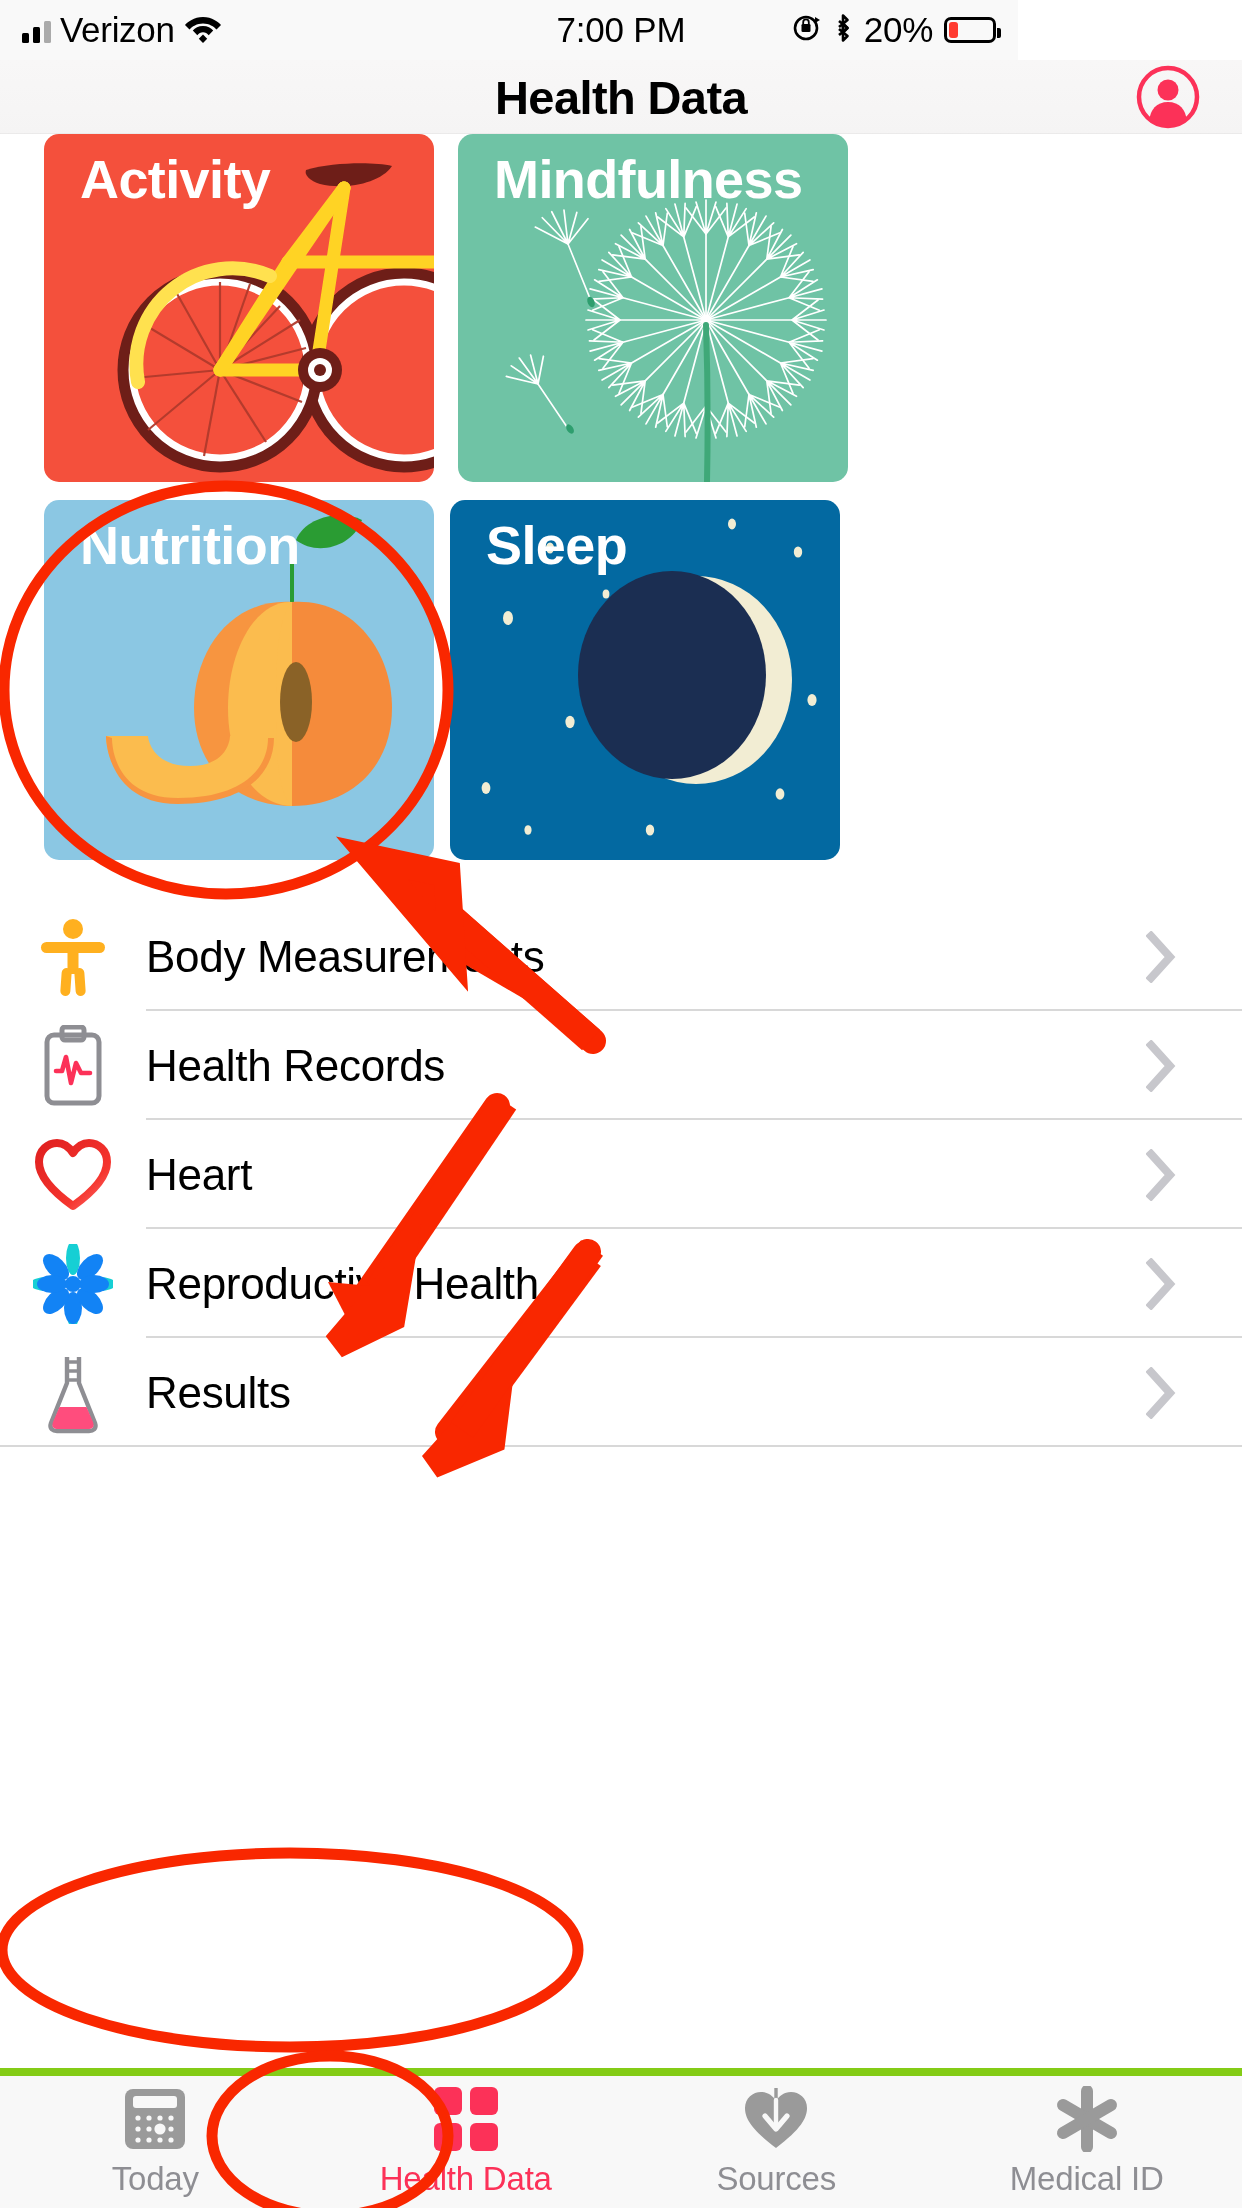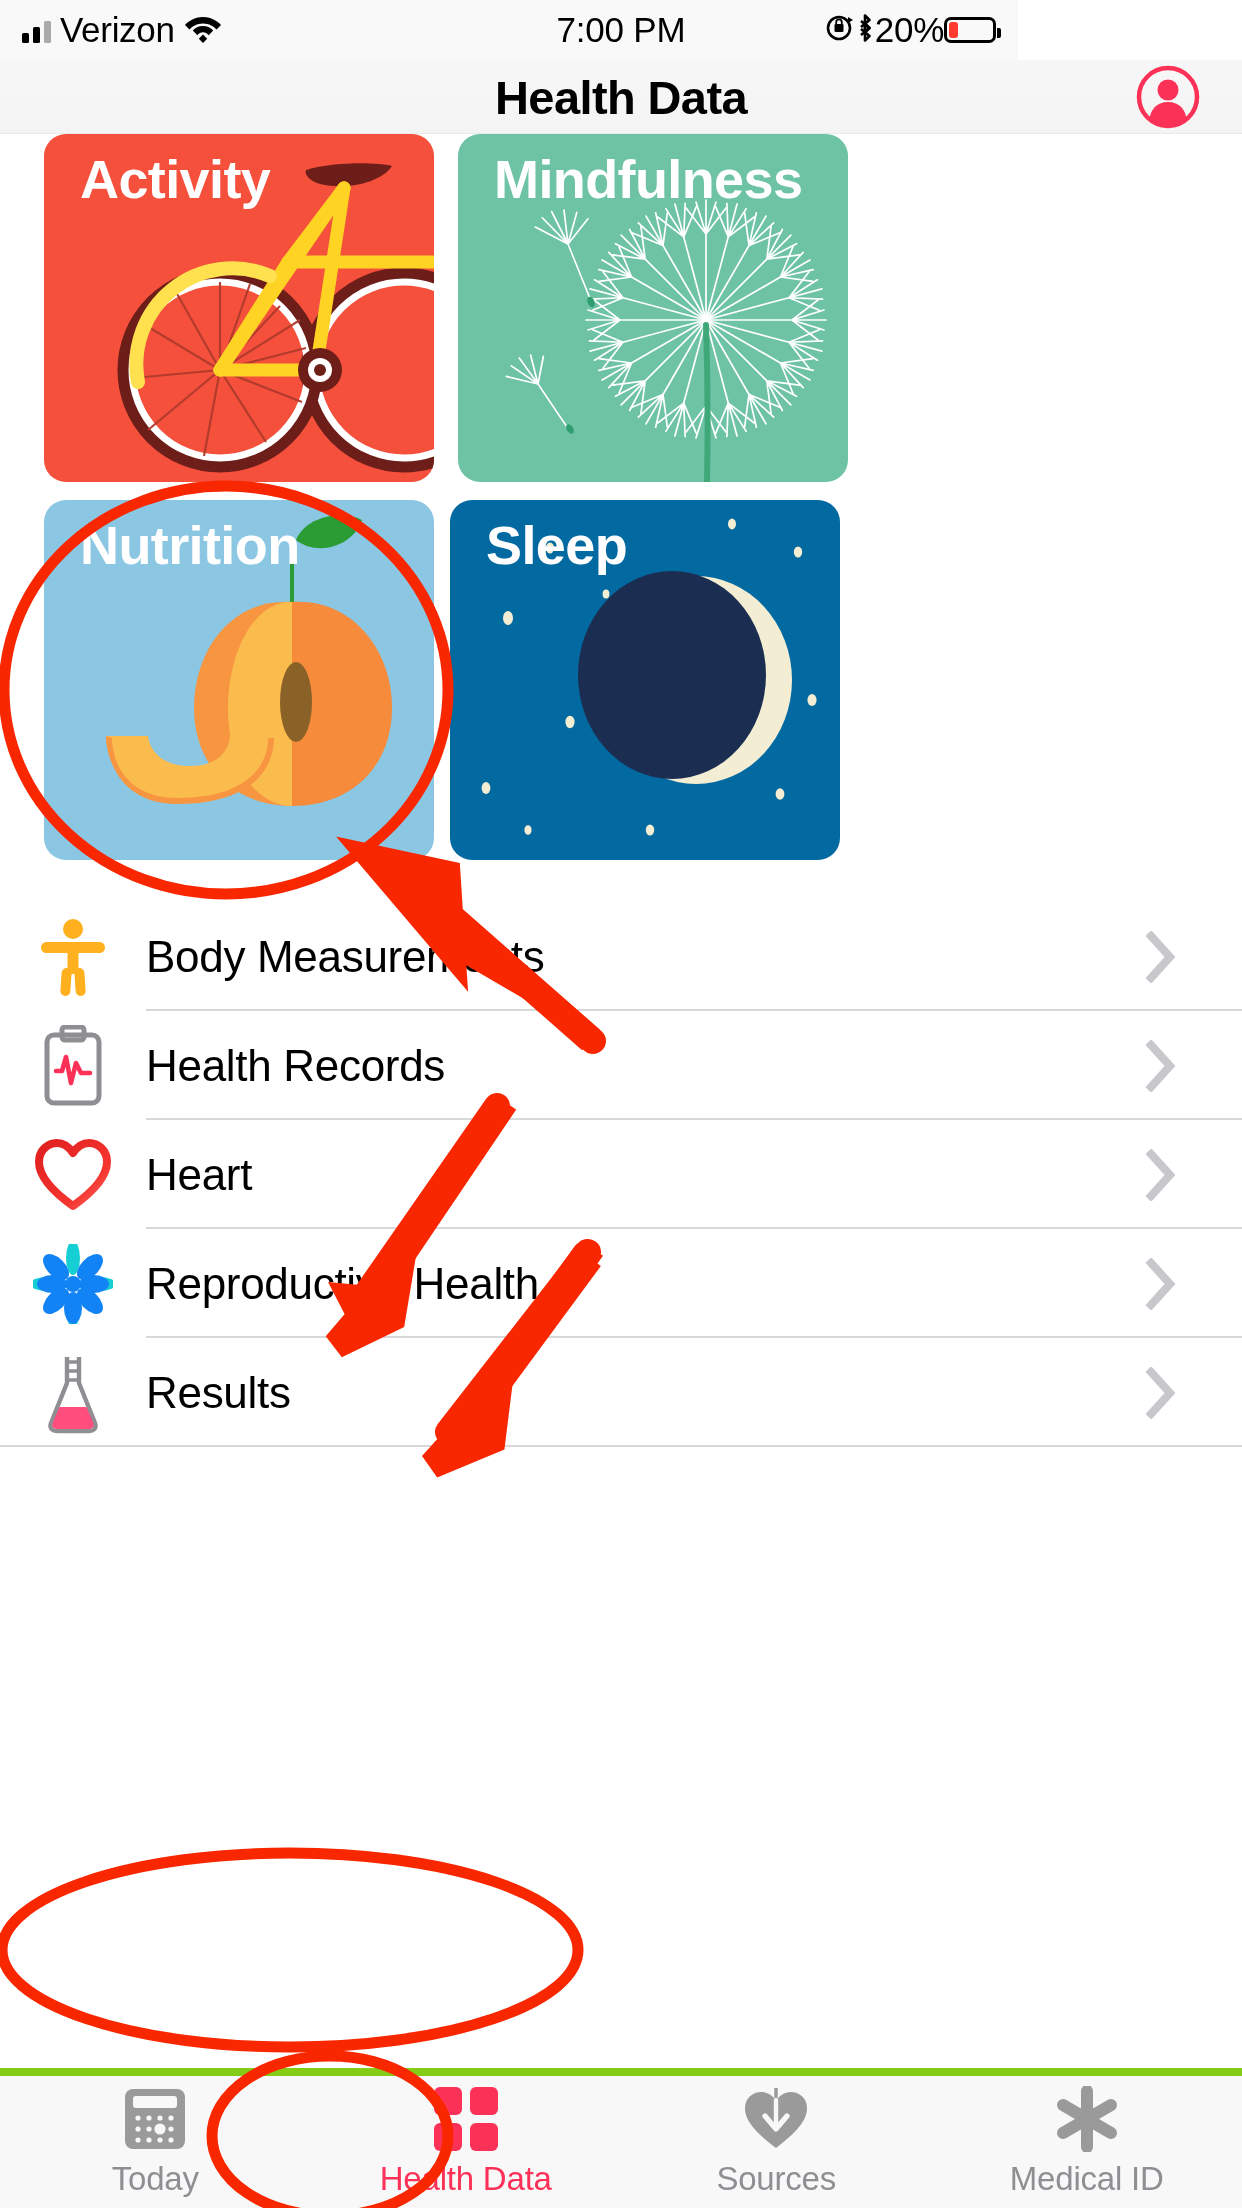--- a/index.html
+++ b/index.html
@@ -15,21 +15,21 @@
 
   
   .statusbar {
     position:absolute; top:0; left:0; width:1018px; height:60px;
     background:#F9F9F9;
     display:flex; align-items:center;
   }
   .sb-left { position:absolute; left:22px; top:0; height:60px; display:flex; align-items:center; gap:9px; }
   .sb-center { position:absolute; left:0; width:1242px; text-align:left; top:0; height:60px;
                display:flex; align-items:center; justify-content:center; }
-  .sb-right { position:absolute; right:22px; top:0; height:60px; display:flex; align-items:center; }
+  .sb-right { position:absolute; right:22px; top:0; height:60px; display:flex; align-items:center; gap:11px; }
   .sb-text { font-size:35px; color:#000; letter-spacing:-0.3px; }
   .sb-time { font-size:35px; color:#000; font-weight:400; letter-spacing:-0.2px; }
   .bars { display:flex; align-items:flex-end; gap:4px; height:26px; }
   .bars i { display:block; width:7px; border-radius:1.5px; background:#000; }
   .bars i:nth-child(1){ height:10px; }
   .bars i:nth-child(2){ height:16px; }
   .bars i:nth-child(3){ height:22px; background:#AAAAAA; }
   .bars i:nth-child(4){ height:26px; background:#AAAAAA; display:none; }
   .battery { width:52px; height:26px; border:3px solid #000; border-radius:7px; position:relative; }
   .battery::after { content:""; position:absolute; right:-8px; top:8px; width:4px; height:10px;
@@ -45,21 +45,21 @@
   .nav-title {
     position:absolute; left:0; width:1242px; top:50%; transform:translateY(-50%);
     text-align:center; font-size:47px; font-weight:700; color:#000; letter-spacing:-0.6px;
   }
   .nav-avatar { position:absolute; right:42px; top:50%; transform:translateY(-50%);
                 width:64px; height:64px; }
 
   
   .grid { position:absolute; top:134px; left:0; width:1242px; }
   .card {
-    position:absolute; border-radius:22px; overflow:hidden;
+    position:absolute; border-radius:15px; overflow:hidden;
   }
   .card-title {
     position:absolute; left:36px; top:14px;
     font-size:54px; font-weight:700; color:#fff; letter-spacing:-0.6px;
     z-index:5; text-shadow:none;
   }
   #card-activity     { left:44px;  top:0;   width:390px; height:348px; background:#F4503C; }
   #card-mindfulness  { left:450px; top:0;   width:390px; height:348px; background:#6FC3A5;margin-left:8px; }
   #card-nutrition    { left:44px;  top:366px; width:390px; height:360px; background:#8BC7E3; }
   #card-sleep        { left:450px; top:366px; width:390px; height:360px; background:#0369a1; }

